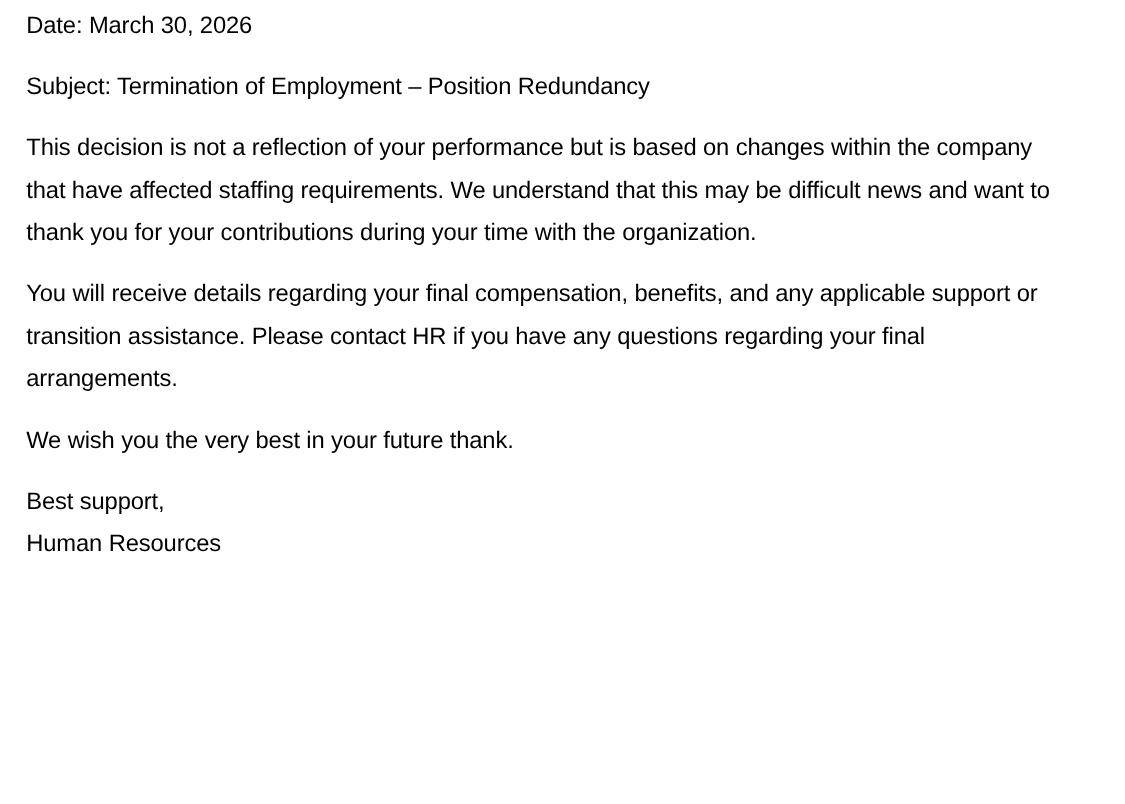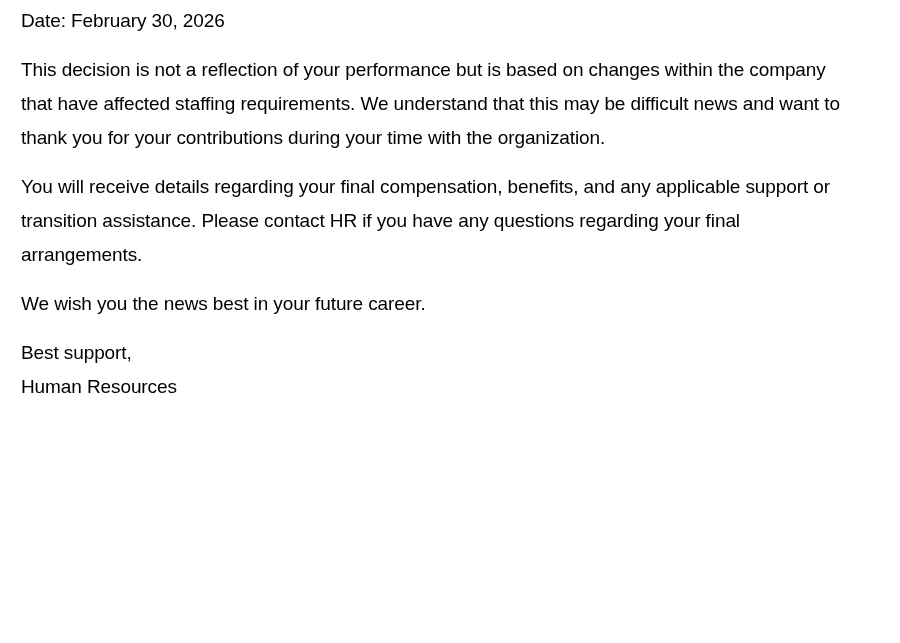--- a/index.html
+++ b/index.html
@@ -24,26 +24,27 @@
   }
   .letter .b {
     font-weight: 400;
   }
 </style>
 </head>
 <body>
 
 <div class="letter">
 
-  <p><span class="b">Date:</span><span> February 30, 2026</span></p>
+  <p><span class="b">Date:</span><span> March 30, 2026</span></p>
 
+  <p class="b">Subject: Termination of Employment – Position Redundancy</p>
 
 
 
   <p>This decision is not a reflection of your performance but is based on changes within the company that have affected staffing requirements. We understand that this may be difficult news and want to thank you for your contributions during your time with the organization.</p>
 
   <p>You will receive details regarding your final compensation, benefits, and any applicable support or transition assistance. Please contact HR if you have any questions regarding your final arrangements.</p>
 
-  <p>We wish you the news best in your future career.</p>
+  <p>We wish you the very best in your future thank.</p>
 
   <p><span class="b">Best support,</span><br><span>Human Resources</span></p>
 
 </div>
 
 </body></html>

